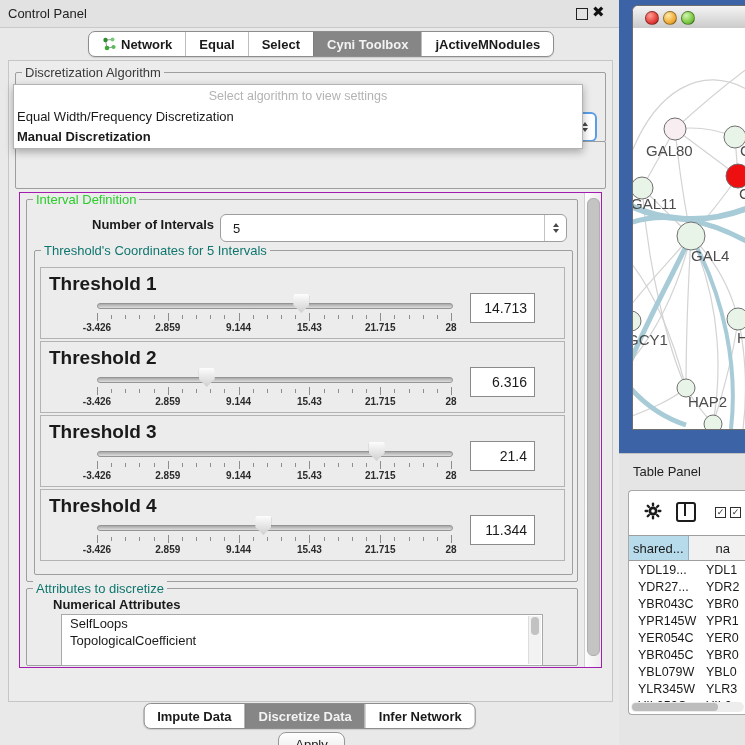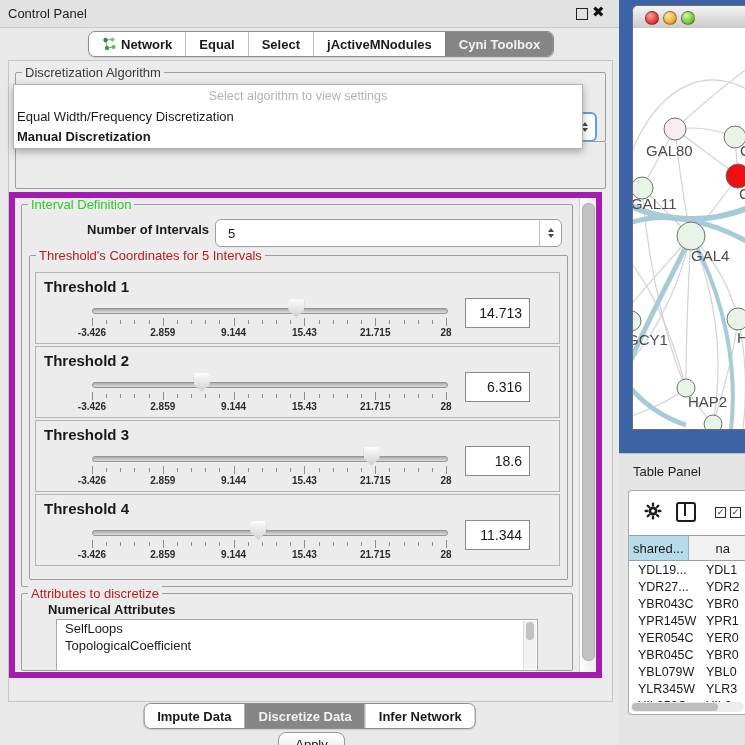--- a/index.html
+++ b/index.html
@@ -21,21 +21,21 @@
   .segtab:first-child{border-left:none}
   .segtab.sel{background:#868686;color:#f3f3f3;border-left-color:#7d7d7d}
 
   #top-tabs{left:88px;top:31px}
   #bottom-tabs{left:50%;transform:translateX(-50%);top:703px}
 
   #cp-content{left:8px;top:60px;width:603px;height:640px;background:#ececec;border:1px solid #c6c6c6}
 
   .group{position:absolute;border:1px solid #9e9e9e;border-radius:2px}
   .group-title{position:absolute;top:-8px;left:6px;background:#ececec;padding:0 3px;font-size:13px;white-space:nowrap}
-  .gt-green{color:#2bcc2b}.gt-blue{color:#b91c1c}.gt-gray{color:#3a3a3a}
+  .gt-green{color:#2bcc2b}.gt-blue{color:#0f766e}.gt-gray{color:#3a3a3a}
 
   .combo{position:absolute;background:#fff;border:1px solid #9e9e9e;border-radius:6px;font-size:13px;
          display:flex;align-items:center;padding-left:10px}
   .combo .spin{position:absolute;right:0;top:0;bottom:0;width:21px;border-left:1px solid #c2c2c2;
          display:flex;flex-direction:column;align-items:center;justify-content:center;gap:2px}
   .arr-up{width:0;height:0;border-left:3.5px solid transparent;border-right:3.5px solid transparent;border-bottom:4.5px solid #4a4a4a}
   .arr-dn{width:0;height:0;border-left:3.5px solid transparent;border-right:3.5px solid transparent;border-top:4.5px solid #4a4a4a}
   #algo-combo{left:14px;top:39px;width:553px;height:26px;border:2px solid #5b9ee6}
 
   #algo-group{left:6px;top:11px;width:589px;height:68px}
@@ -43,31 +43,31 @@
   #tabledata-combo{left:8px;top:12px;width:548px;height:25px}
 
   
   #algo-popup{left:4px;top:23px;width:568px;height:63px;background:#fff;border:1px solid #b3b3b3;
               box-shadow:0 3px 8px rgba(0,0,0,.3);z-index:30}
   .popup-hint{height:21px;display:flex;align-items:center;justify-content:center;color:#b3b3b3;font-size:12.5px}
   .popup-item{height:20px;display:flex;align-items:center;padding-left:3px;font-size:13px}
   .popup-item.b{font-weight:bold}
 
   
-  #viewport{left:0;top:131px;width:581px;height:474px;border:6px solid #a21caf;background:#ececec;overflow:hidden}
+  #viewport{left:10px;top:131px;width:581px;height:474px;border:1px solid #a21caf;background:#ececec;overflow:hidden}
   #vsb-track{right:0;top:0;width:16px;height:474px;background:linear-gradient(to right,#fdfdfd,#ececec);border-left:1px solid #d0d0d0}
   #vsb-thumb{left:2px;top:5px;width:11px;height:456px;border-radius:6px;background:#c4c4c4;border:1px solid #aeaeae}
 
   #interval-group{left:6px;top:6px;width:550px;height:381px}
   #intervals-label{left:65px;top:17px;font-size:13px;font-weight:bold}
   #intervals-combo{left:193px;top:14px;width:335px;height:26px}
   #thr-group{left:7px;top:50px;width:537px;height:323px}
   #thr-host{left:5px;top:16px;width:525px}
   .thr-panel{position:relative;width:523px;height:70px;border:1px solid #b3b3b3;margin-bottom:2px;background:#ececec}
-  .thr-label{position:absolute;left:8px;top:5px;font-size:15px;font-weight:bold}
+  .thr-label{position:absolute;left:8px;top:5px;font-size:19px;font-weight:bold}
   .track{position:absolute;left:56px;top:35px;width:354px;height:4px;border-radius:3px;
          background:linear-gradient(#a9a9a9,#dedede);border:1px solid #949494}
   .slider-zone{position:absolute;left:56px;top:24px;width:354px;height:40px}
   .handle{position:absolute;top:2px;width:16px;height:19px;
           background:linear-gradient(#fdfdfd,#cfcfcf);
           clip-path:polygon(8% 0,92% 0,100% 12%,100% 58%,50% 100%,0 58%,0 12%);
           filter:drop-shadow(0 0 1px #777)}
   .ticks{position:absolute;left:56px;top:45px;width:354px;height:8px}
   .tick{position:absolute;top:2px;width:1px;height:4px;background:#8d8d8d}
   .tick.major{top:0;height:8px}
@@ -144,25 +144,25 @@
         </svg>
       </span>
       <span>Network</span>
     </div>
     <div class="segtab">
         <span>Equal</span>
       </div>
     <div class="segtab">
         <span>Select</span>
       </div>
+    <div class="segtab sel">
+        <span>Cyni Toolbox</span>
+      </div>
     <div class="segtab">
         <span>jActiveMNodules</span>
-      </div>
-    <div class="segtab sel">
-        <span>Cyni Toolbox</span>
       </div>
   </div>
 
   <div class="abs" id="cp-content">
 
     <div class="group" id="algo-group">
       <span class="group-title gt-gray">Discretization Algorithm</span>
       <div class="combo" id="algo-combo">
         <div class="spin">
             <div class="arr-up"></div>
@@ -322,21 +322,21 @@
                   <div class="tick major" style="left: 100%;"></div>
                 </div>
     <div class="ticklabels">
                   <span class="ticklab" style="left: 0%;">-3.426</span>
                   <span class="ticklab" style="left: 20%;">2.859</span>
                   <span class="ticklab" style="left: 40%;">9.144</span>
                   <span class="ticklab" style="left: 60%;">15.43</span>
                   <span class="ticklab" style="left: 80%;">21.715</span>
                   <span class="ticklab" style="left: 100%;">28</span>
                 </div>
-    <div class="valbox">18.6</div>
+    <div class="valbox">21.4</div>
   </div>
 
   <div class="thr-panel">
     <div class="thr-label">Threshold 4</div>
     <div class="track"></div>
     <div class="slider-zone">
       <div class="handle" style="left: calc(46.9993% - 8px);"></div>
     </div>
     <div class="ticks">
                   <div class="tick major" style="left: 0%;"></div>

